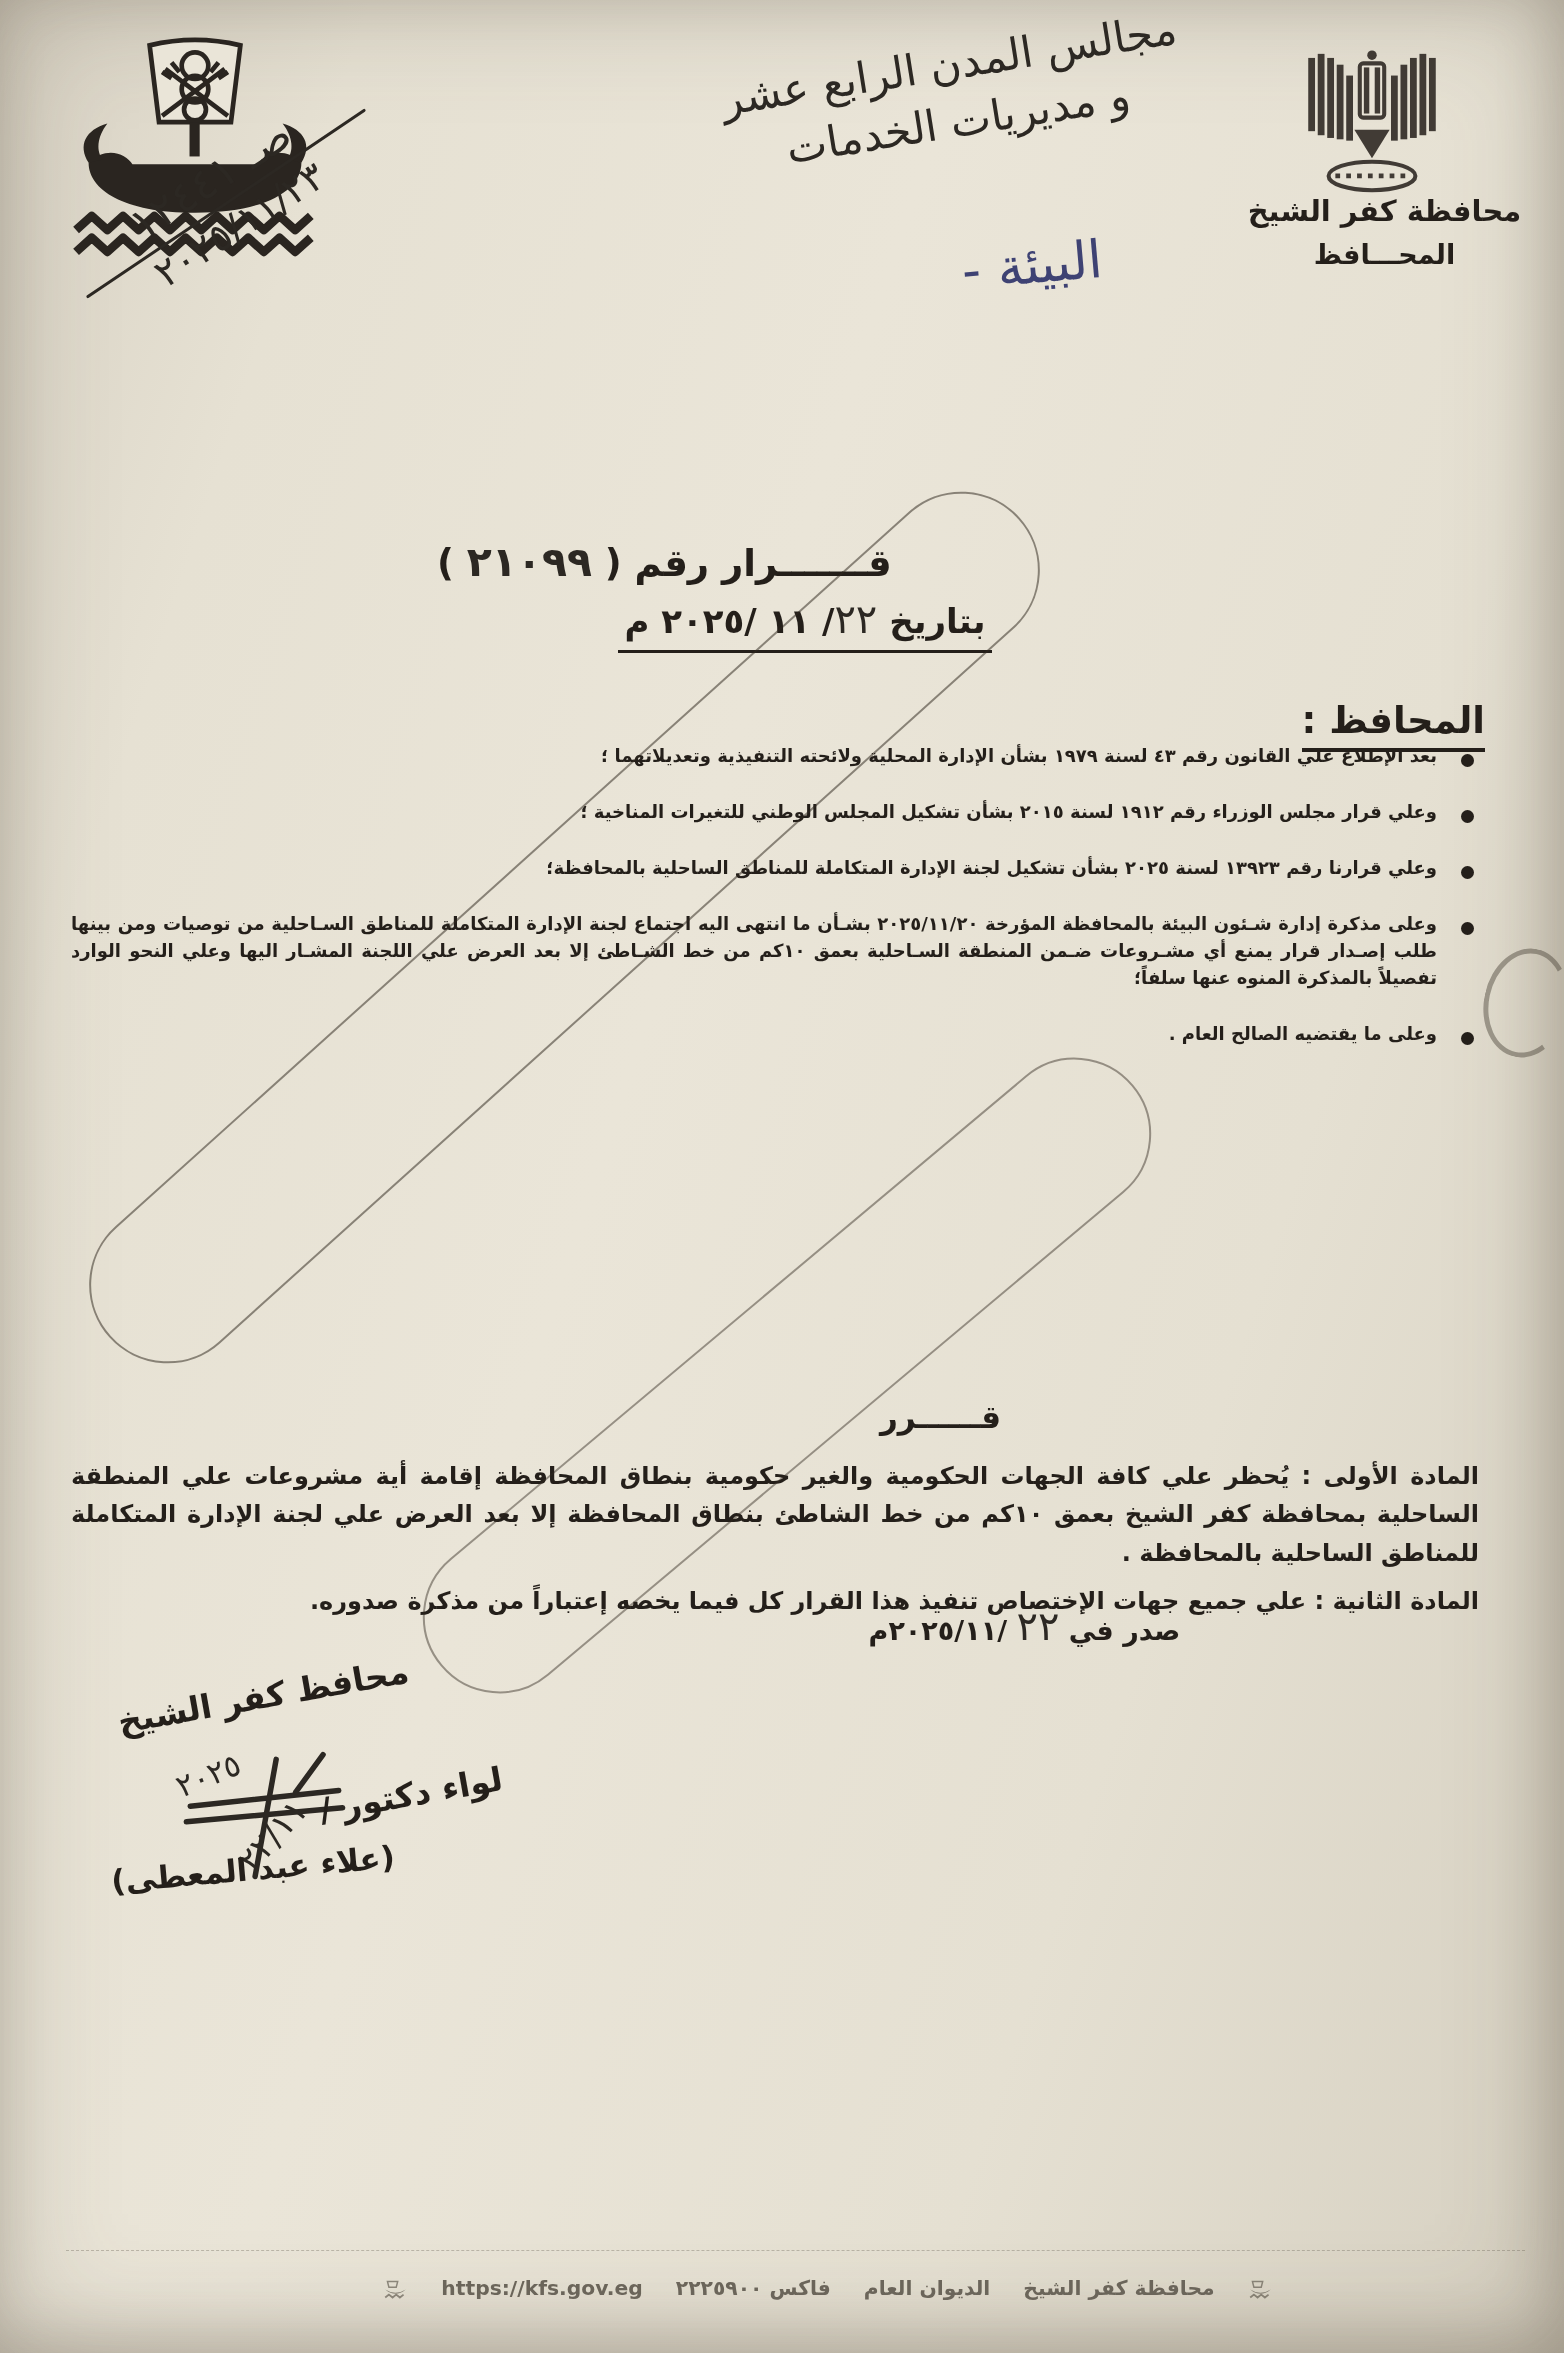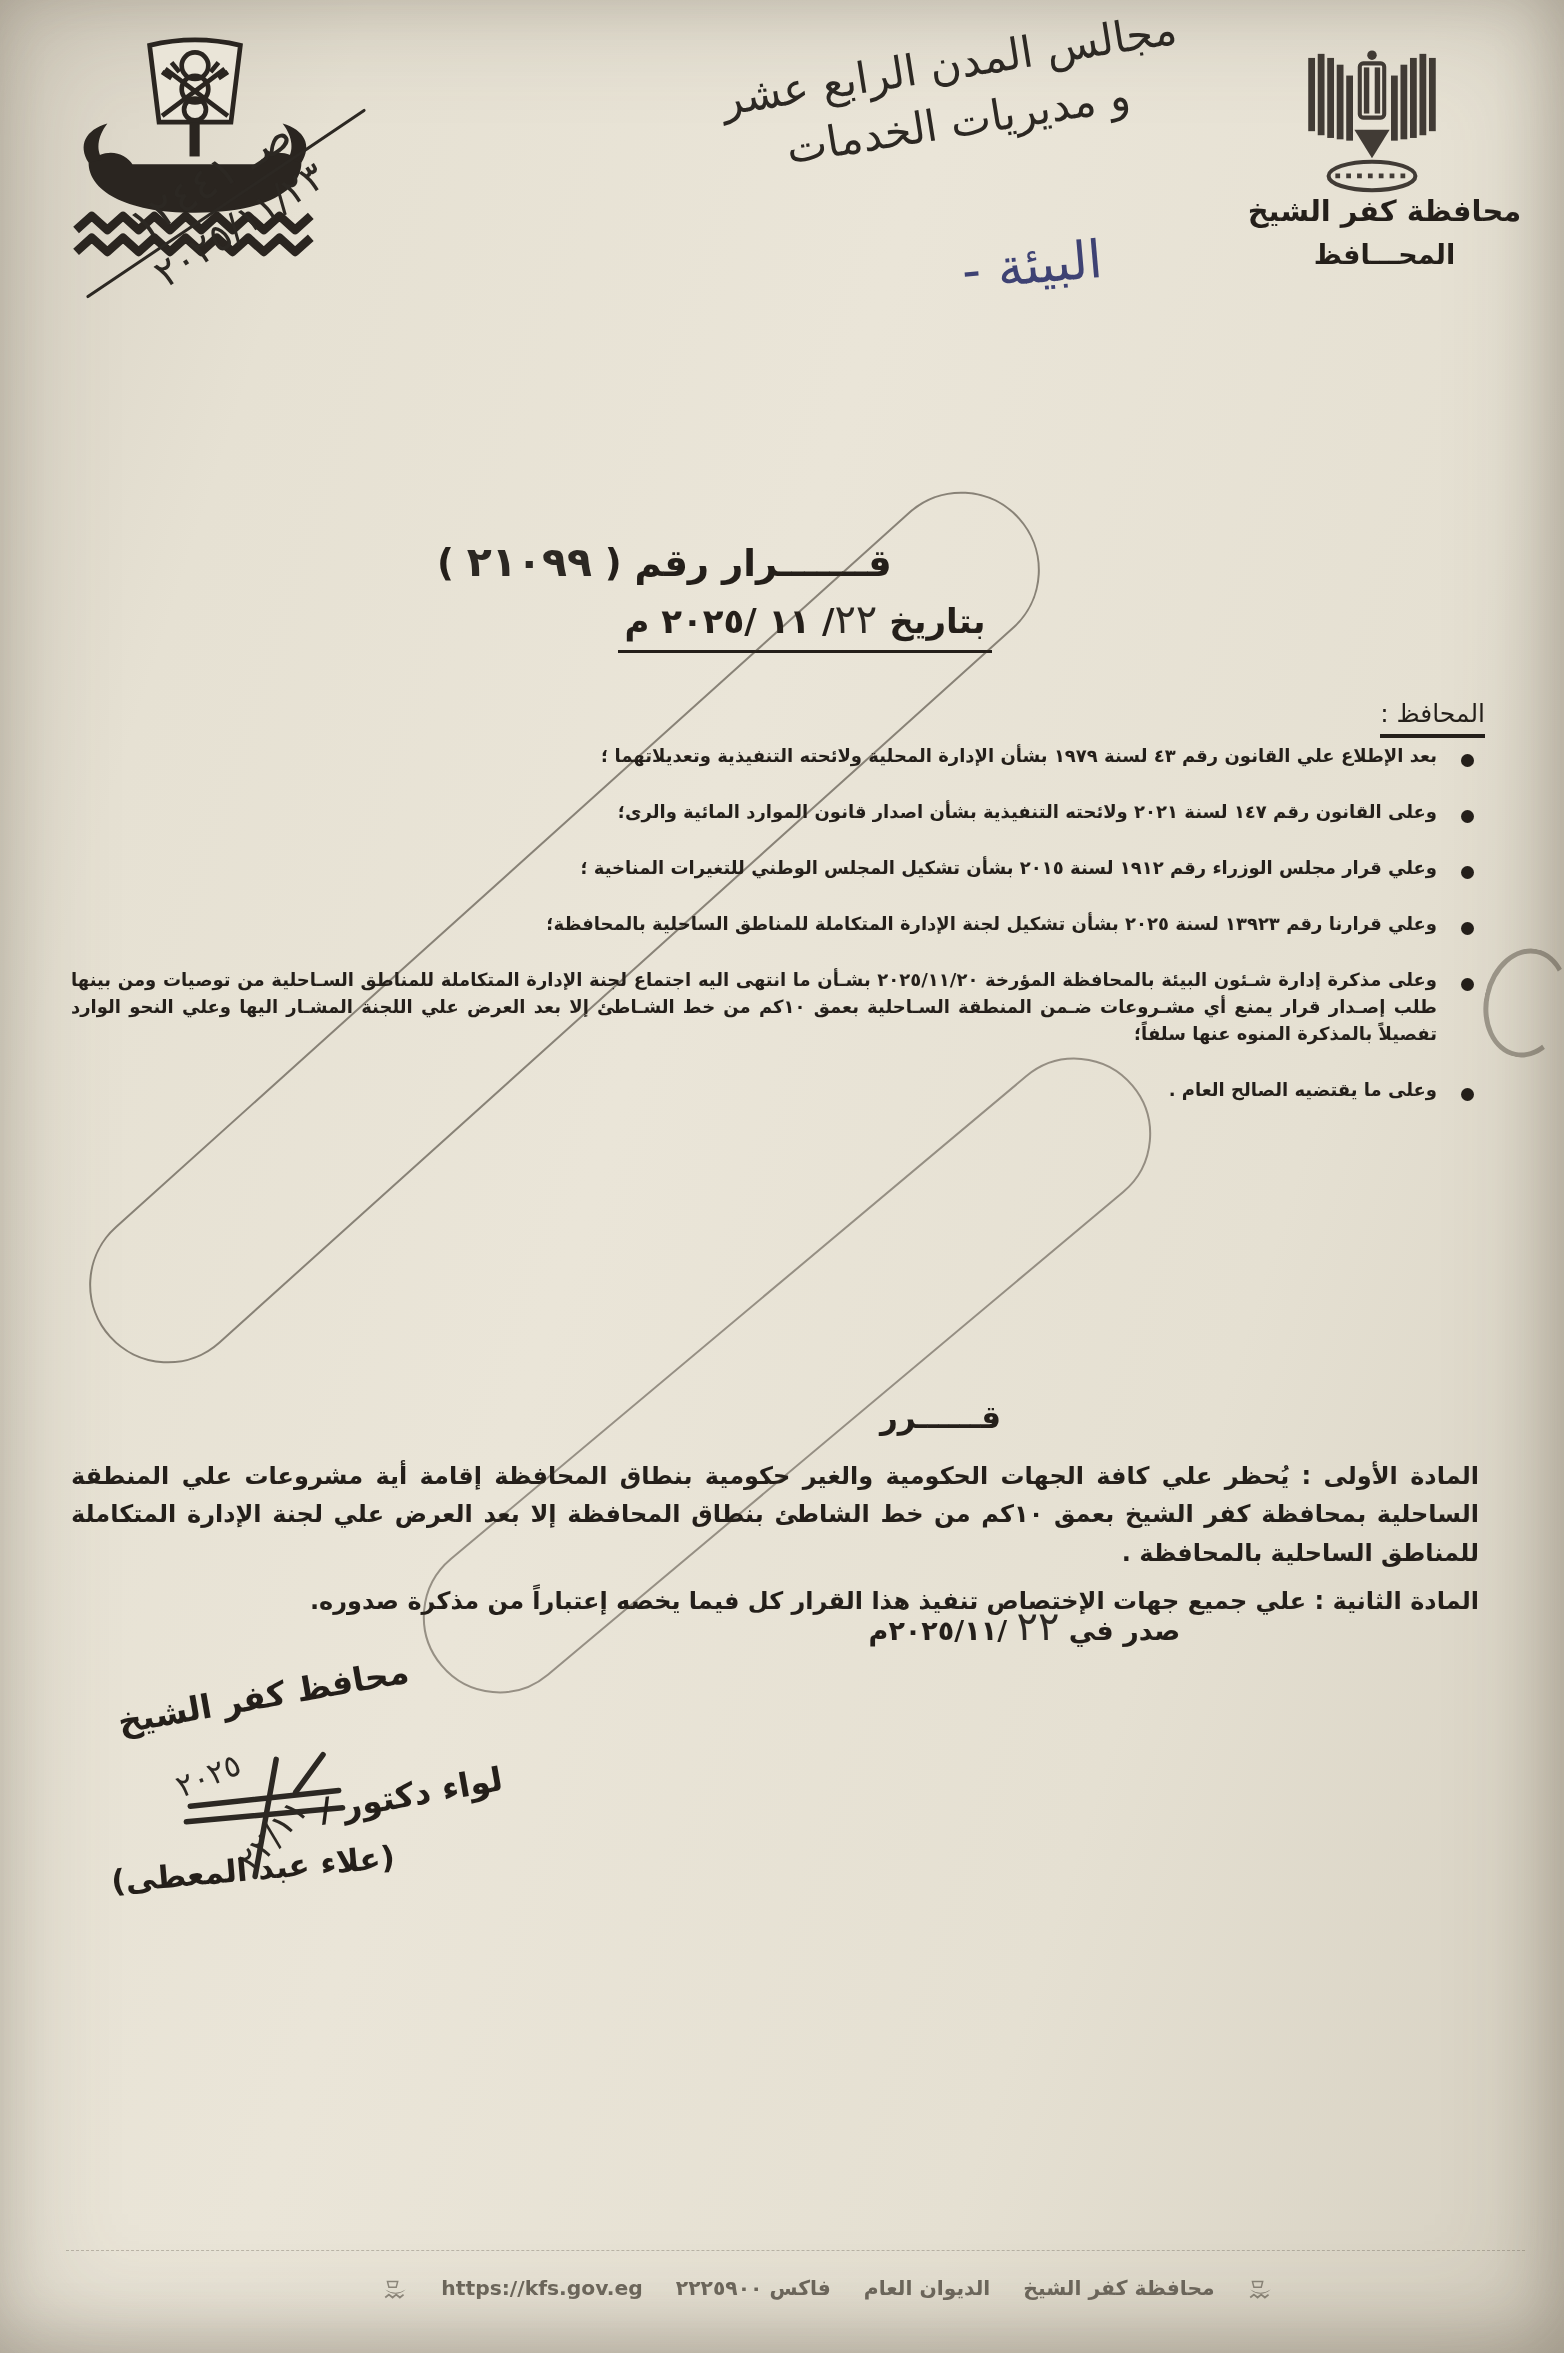--- a/index.html
+++ b/index.html
@@ -28,21 +28,21 @@
   .note-hand{left:665px;top:35px;width:579px;transform:rotate(-9deg);font-size:43px;line-height:1.35;direction:rtl;text-align:center;}
   .note-blue{left:814px;top:235px;width:438px;font-size:52px;color:#3e4273;transform:rotate(-5deg);direction:rtl;text-align:center;letter-spacing:6.3px;}
 
   
   .title1{left:438px;top:538px;width:736px;font-size:37px;font-weight:bold;text-align:left;direction:rtl;}
   .title1 .hand-num{font-size:41px;font-weight:600;letter-spacing:3.1px;}
   .title2{left:438px;top:596px;width:736px;text-align:center;direction:rtl;}
   .title2 .u{display:inline-block;border-bottom:3.9px solid #241f1a;padding:0 6.3px 7.8px 6.3px;font-size:34px;font-weight:bold;}
   .hand-day{font-size:40px;font-weight:500;}
 
-  .muhafez{left:1236px;top:699px;width:250px;direction:rtl;font-size:25px;font-weight:normal;}
+  .muhafez{left:1236px;top:699px;width:250px;direction:rtl;font-size:37px;font-weight:bold;}
   .muhafez .u{display:inline-block;border-bottom:4.7px solid #241f1a;padding-bottom:6.3px;}
 
   
   .preamble{left:72px;top:742px;width:1408px;margin:0;padding:0;direction:rtl;font-size:18px;font-weight:700;line-height:1.5;}
   .preamble li{list-style:none;position:relative;padding-right:42px;margin-bottom:29px;text-align:justify;}
   .preamble li::before{content:"";position:absolute;right:4.7px;top:11.7px;width:13.3px;height:13.3px;border-radius:50%;background:#241f1a;}
 
   .qarrar{left:626px;top:1399px;width:376px;font-size:31px;font-weight:bold;letter-spacing:1.6px;}
 
   .articles{left:72px;top:1457px;width:1408px;direction:rtl;font-size:24px;font-weight:700;line-height:1.6;text-align:justify;}
@@ -145,21 +145,20 @@
       <span class="hand-day hand">٢٢</span><span>/ ١١ /٢٠٢٥ م</span>
     </span>
   </div>
 
   <div class="abs muhafez">
     <span class="u">المحافظ :</span>
   </div>
 
   <ul class="abs preamble">
     <li>بعد الإطلاع علي القانون رقم ٤٣ لسنة ١٩٧٩ بشأن الإدارة المحلية ولائحته التنفيذية وتعديلاتهما ؛</li>
-    <li>وعلى القانون رقم ١٤٧ لسنة ٢٠٢١ ولائحته التنفيذية بشأن اصدار قانون الموارد المائية والرى؛</li>
     <li>وعلي قرار مجلس الوزراء رقم ١٩١٢ لسنة ٢٠١٥ بشأن تشكيل المجلس الوطني للتغيرات المناخية ؛</li>
     <li>وعلي قرارنا رقم ١٣٩٢٣ لسنة ٢٠٢٥ بشأن تشكيل لجنة الإدارة المتكاملة للمناطق الساحلية بالمحافظة؛</li>
     <li>وعلى مذكرة إدارة شـئون البيئة بالمحافظة المؤرخة ٢٠٢٥/١١/٢٠ بشـأن ما انتهى اليه اجتماع لجنة الإدارة المتكاملة للمناطق السـاحلية من توصيات ومن بينها طلب إصـدار قرار يمنع أي مشـروعات ضـمن المنطقة السـاحلية بعمق ١٠كم من خط الشـاطئ إلا بعد العرض علي اللجنة المشـار اليها وعلي النحو الوارد تفصيلاً بالمذكرة المنوه عنها سلفاً؛</li>
     <li>وعلى ما يقتضيه الصالح العام .</li>
   </ul>
 
   <div class="abs qarrar">قــــــرر</div>
 
   <div class="abs articles">
     <p>

